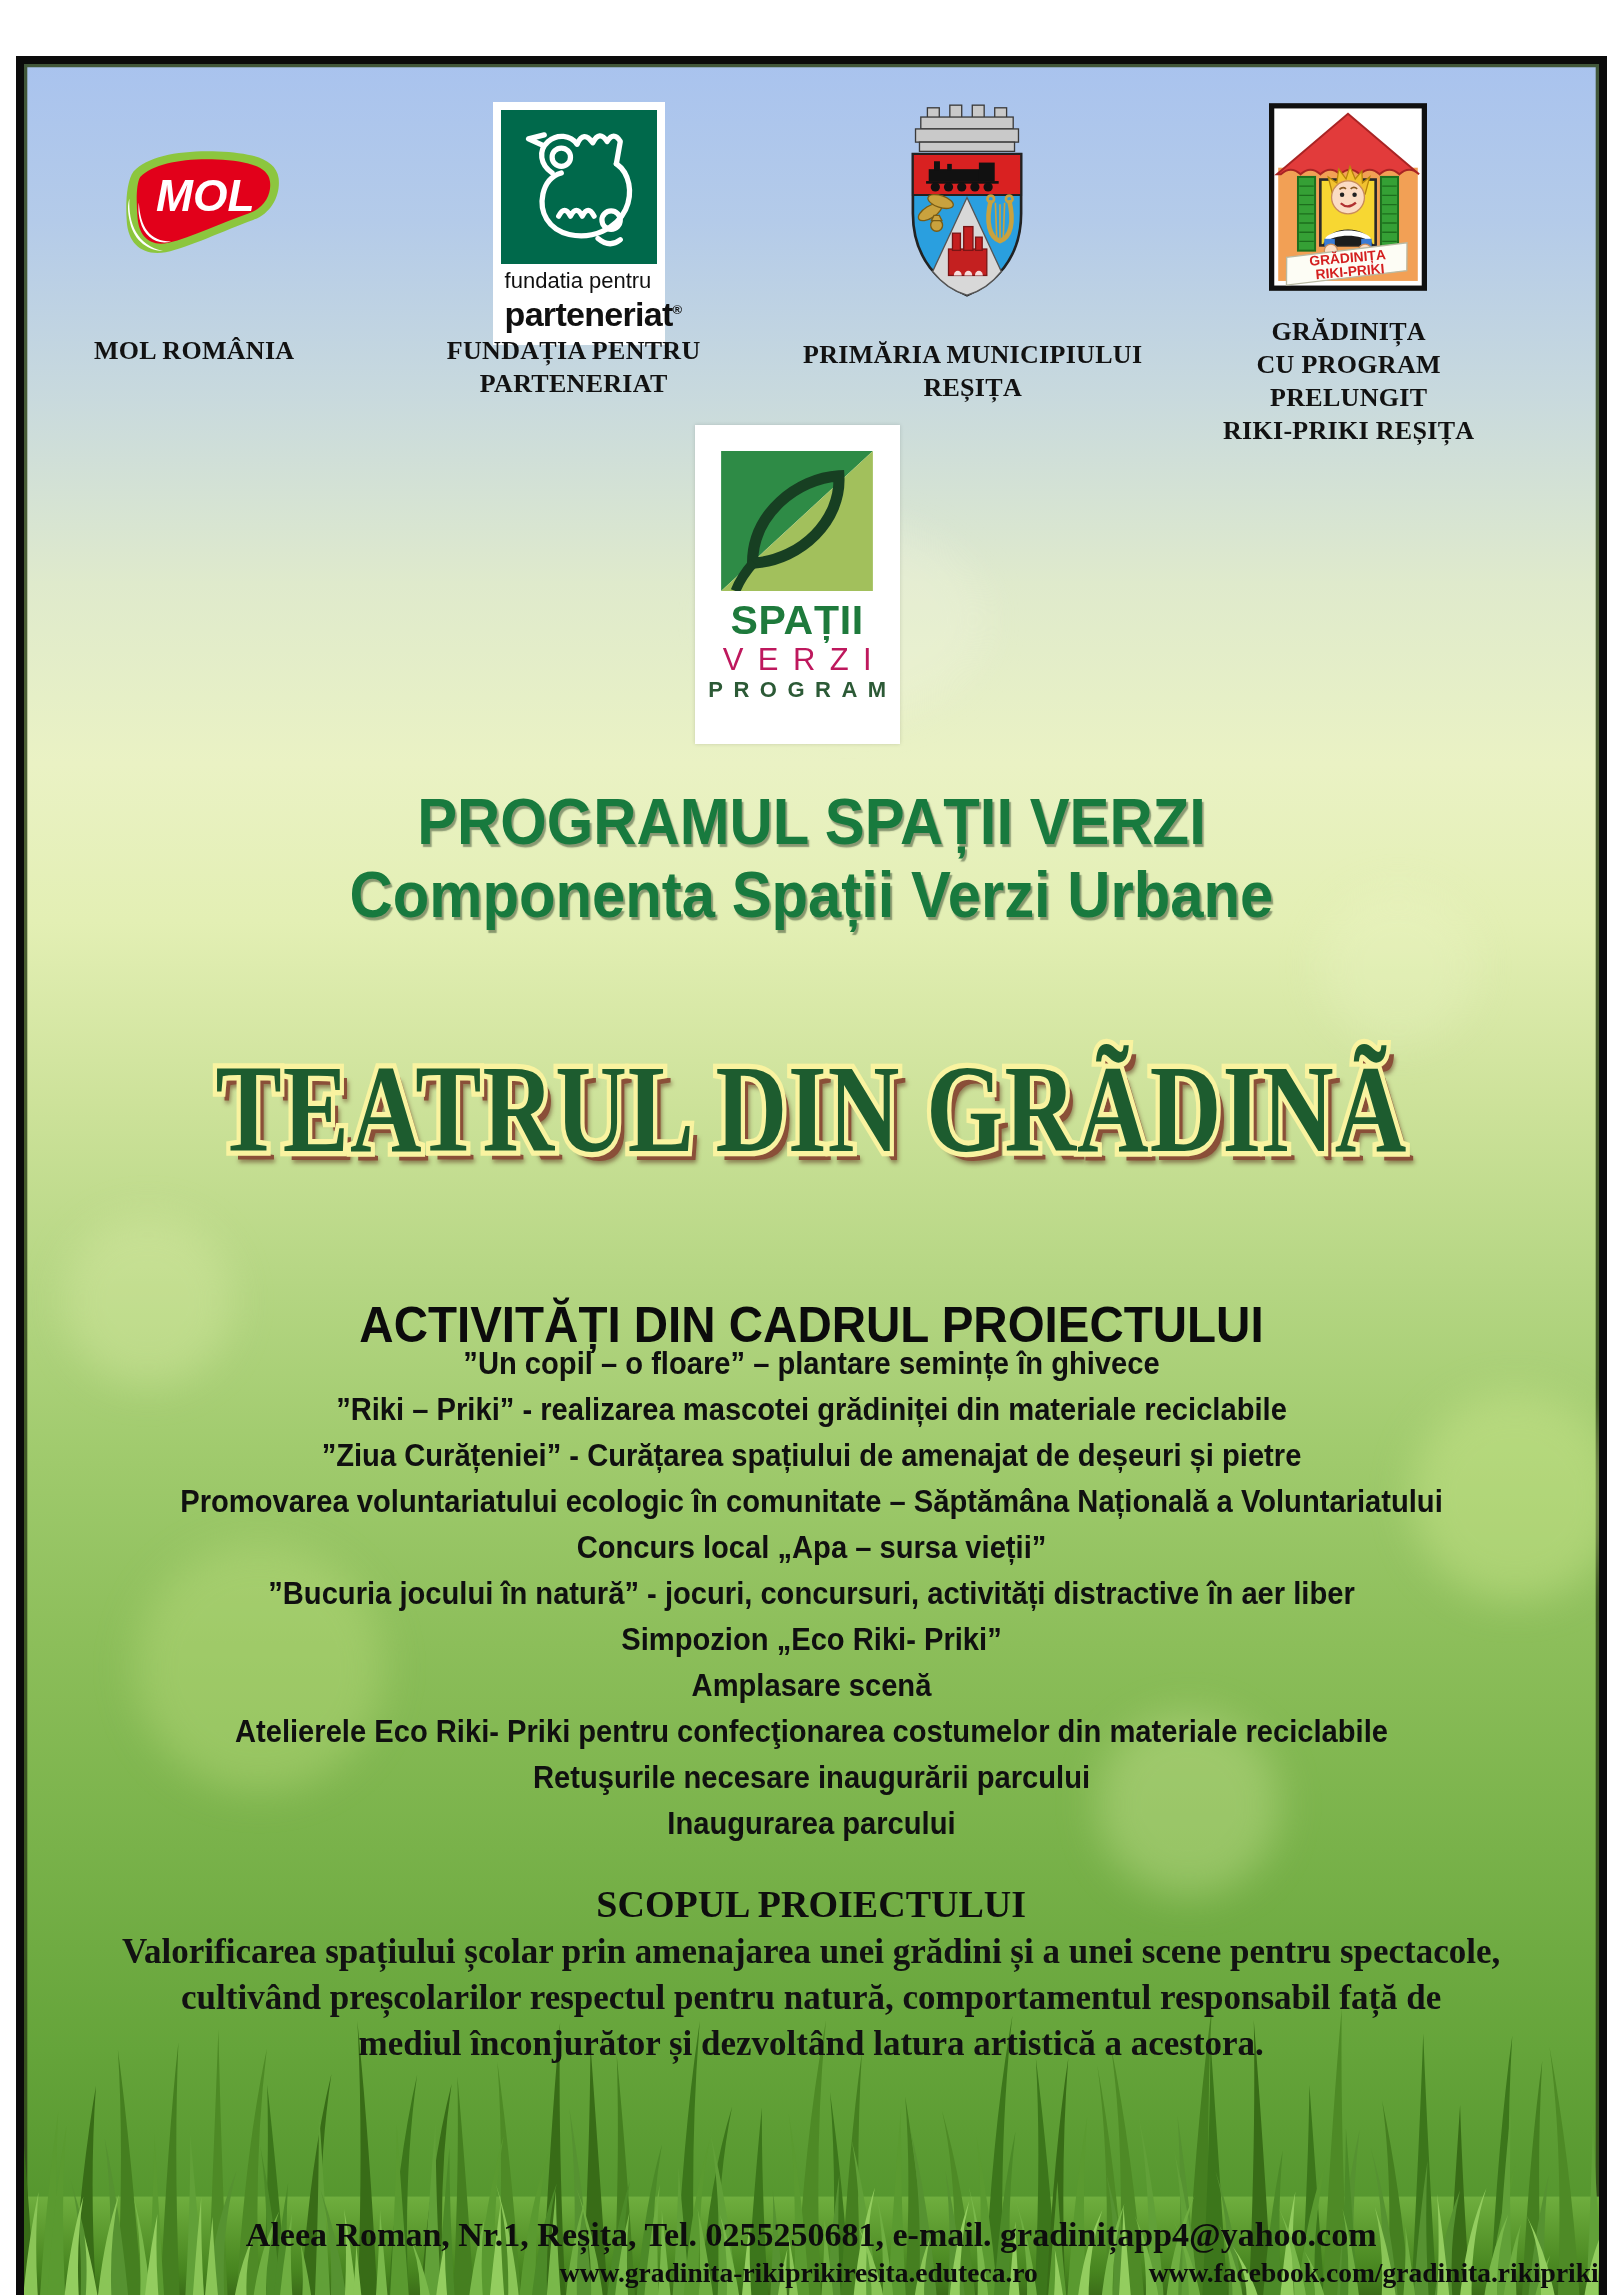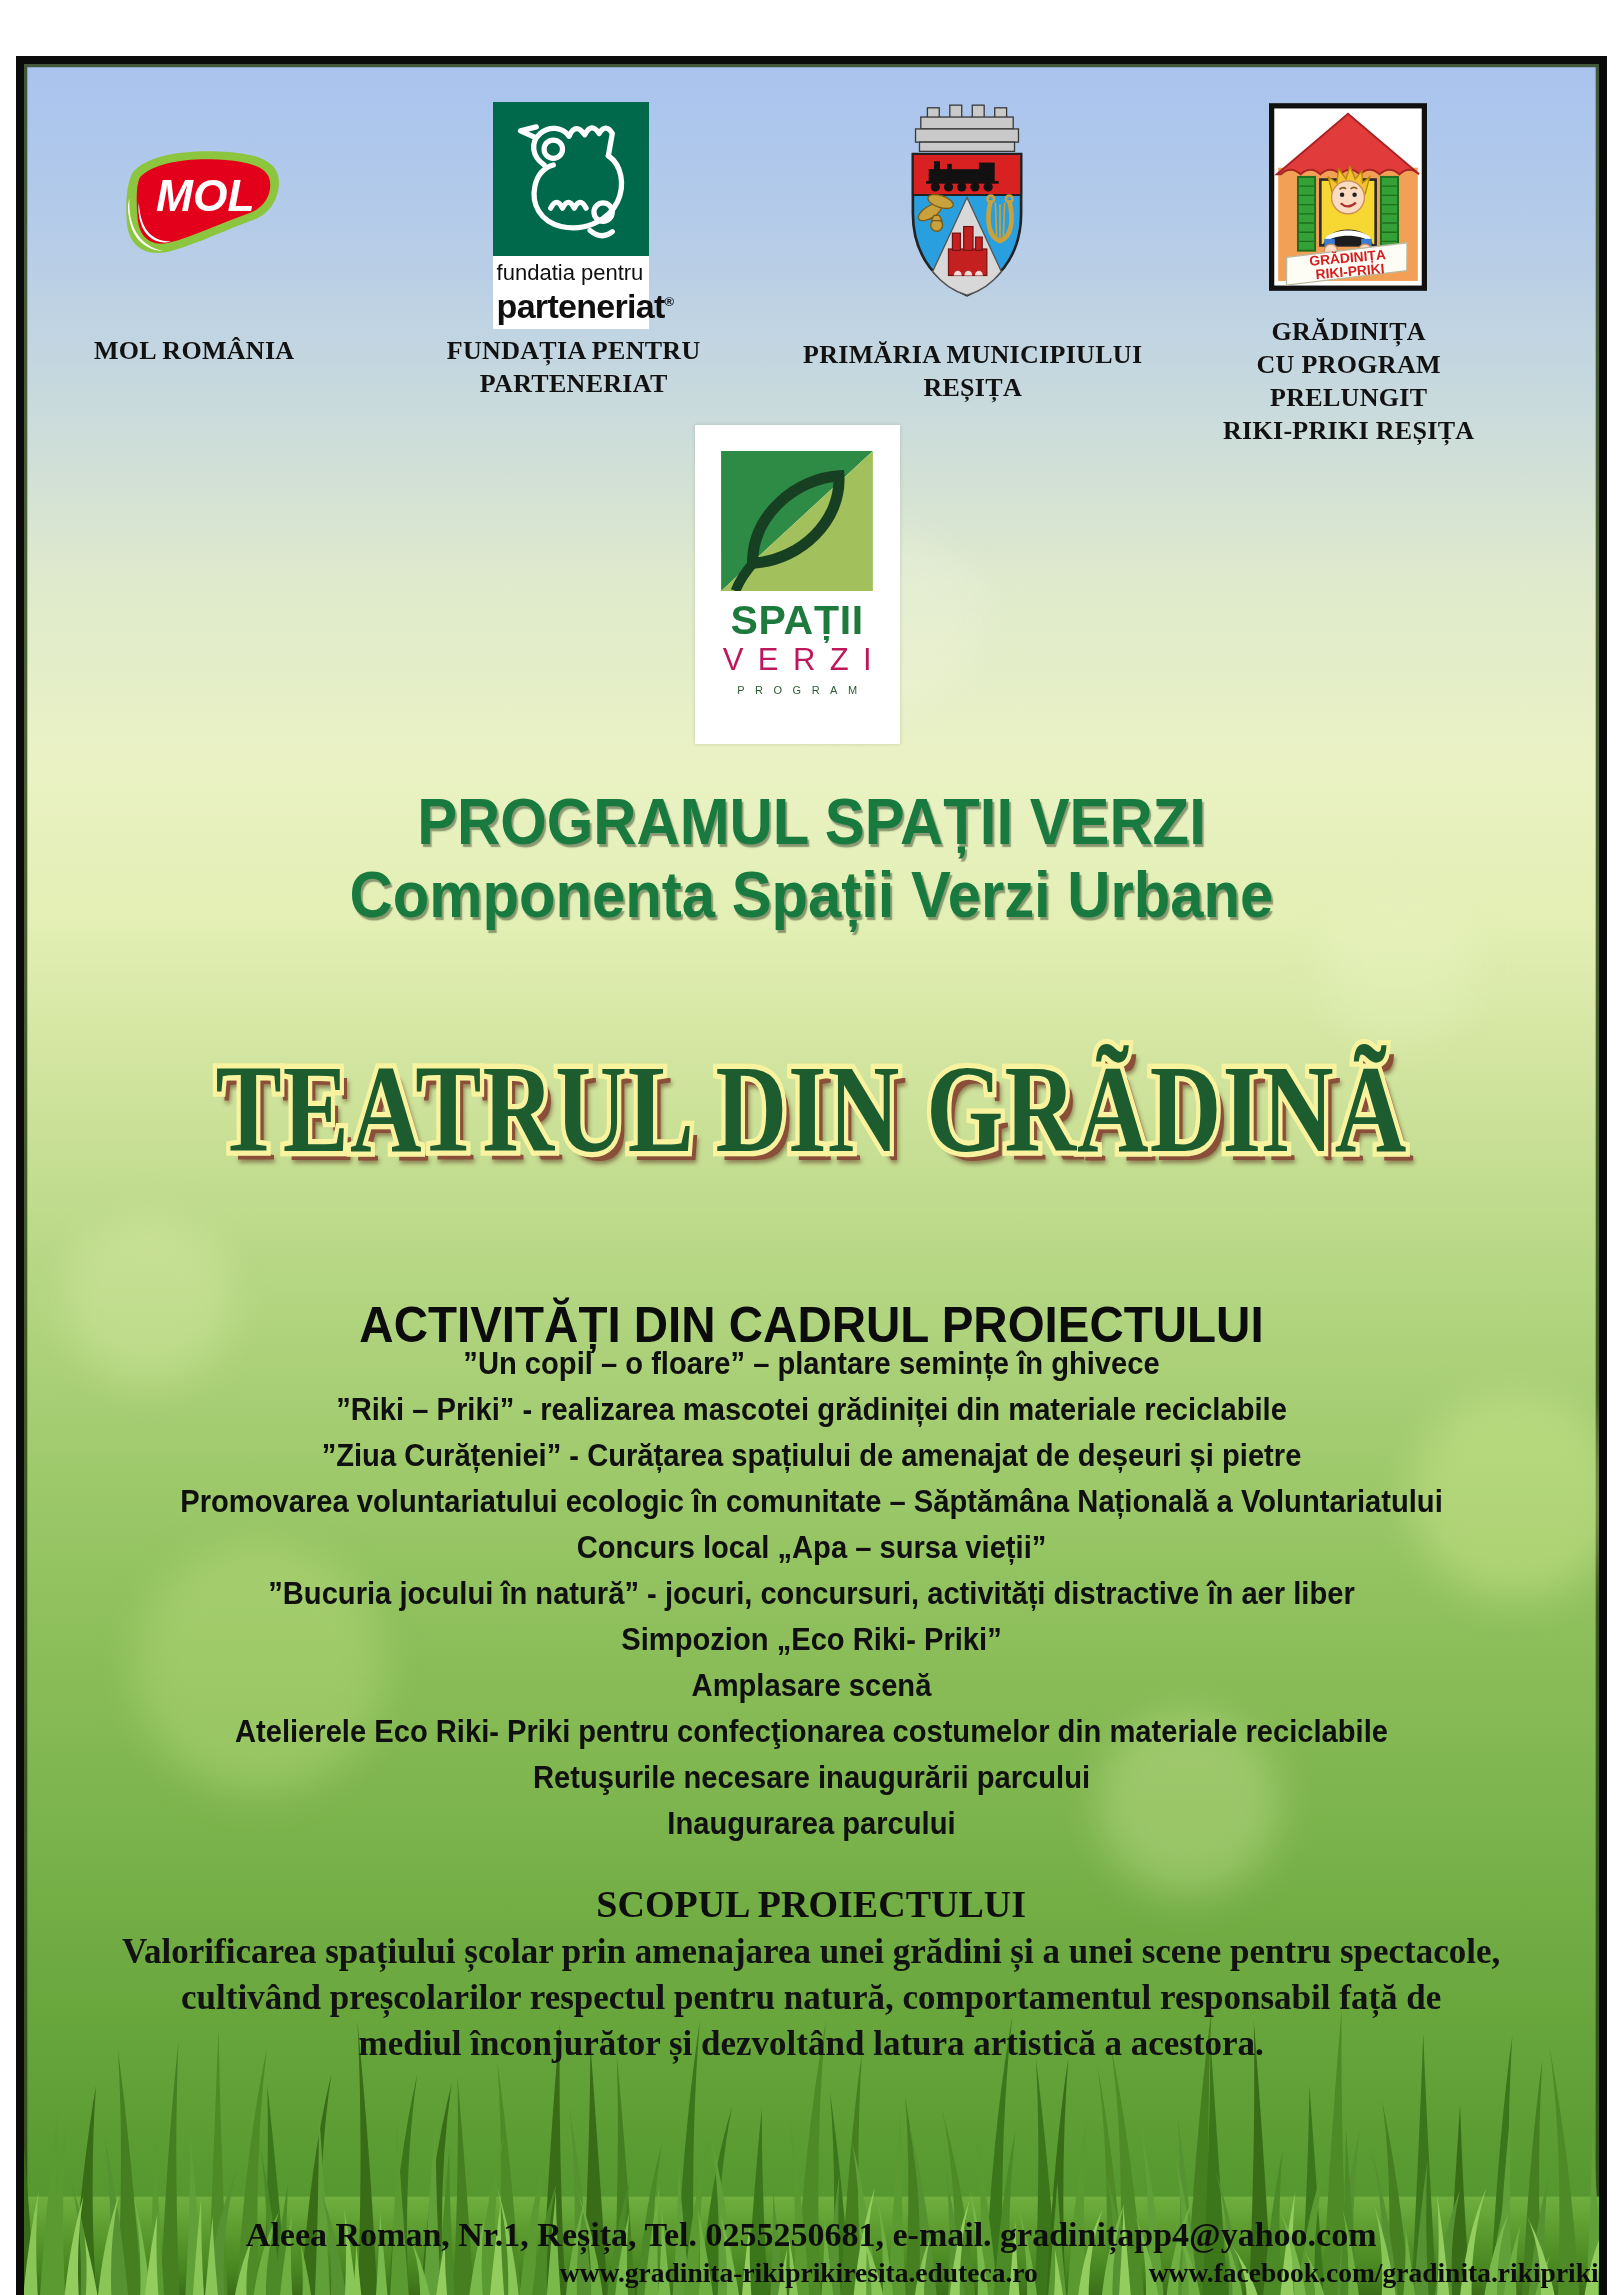--- a/index.html
+++ b/index.html
@@ -15,35 +15,35 @@
       #79b24a 79%, #65a43a 88%, #55962e 95%, #4b8a27 100%);}
   .bokeh{position:absolute;border-radius:50%;filter:blur(19.6px);z-index:1;}
   .grass{position:absolute;left:0;bottom:0;width:100%;height:406px;z-index:2;}
   .txt{position:absolute;z-index:5;}
 
   
   .logo-box{position:absolute;z-index:5;}
   .partner-label{position:absolute;z-index:5;text-align:center;font-weight:bold;
       font-size:26px;line-height:33px;color:#121212;letter-spacing:0.3px;}
 
-  .fnd-card{background:#ffffff;padding:0;}
+  .fnd-card{background:#ffffff;padding:8px;}
   .fnd-square{width:156px;height:154px;background:#00694b;display:block;}
   .fnd-text{padding:3.9px 2.6px 6.5px 3.9px;font-family:"Liberation Sans",sans-serif;color:#101010;}
   .fnd-l1{font-size:22px;line-height:25px;}
   .fnd-l2{font-size:34px;line-height:34px;font-weight:bold;letter-spacing:-0.7px;}
   .fnd-reg{font-size:13px;vertical-align:super;}
 
   .spatii-card{background:#ffffff;width:205px;height:319px;text-align:center;
       box-shadow:0 0 3.9px rgba(0,0,0,.15);}
   .spatii-sq{margin:26px auto 0 auto;width:152px;height:140px;display:block;}
   .spatii-t1{margin-top:9.2px;font-family:"Liberation Sans",sans-serif;font-weight:bold;
       font-size:41px;line-height:41px;color:#1e7a3c;letter-spacing:0.7px;}
   .spatii-t2{font-family:"Liberation Sans",sans-serif;font-size:31px;line-height:38px;
       color:#be185d;letter-spacing:14.4px;text-indent:14.4px;}
-  .spatii-t3{font-family:"Liberation Sans",sans-serif;font-weight:normal;font-size:11px;
+  .spatii-t3{font-family:"Liberation Sans",sans-serif;font-weight:bold;font-size:22px;
       line-height:22px;color:#2c5a36;letter-spacing:10.5px;text-indent:10.5px;}
 
   .prog-header{left:0;width:100%;text-align:center;
       font-family:"Liberation Sans",sans-serif;font-weight:bold;color:#187a3e;
       transform:scaleX(.92);}
   .prog-line{font-size:65px;line-height:73px;
       text-shadow:2px 2.6px 1.3px rgba(25,45,25,.45);}
 
   .main-title{left:0;width:100%;text-align:center;transform:scaleX(.80);
       font-weight:bold;font-size:124px;line-height:131px;letter-spacing:1.3px;}

